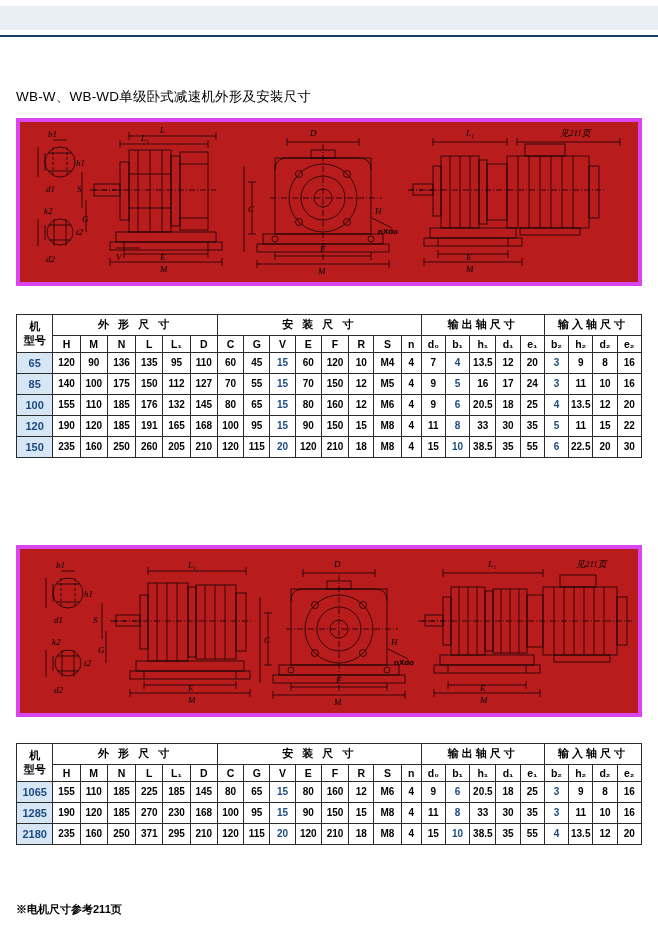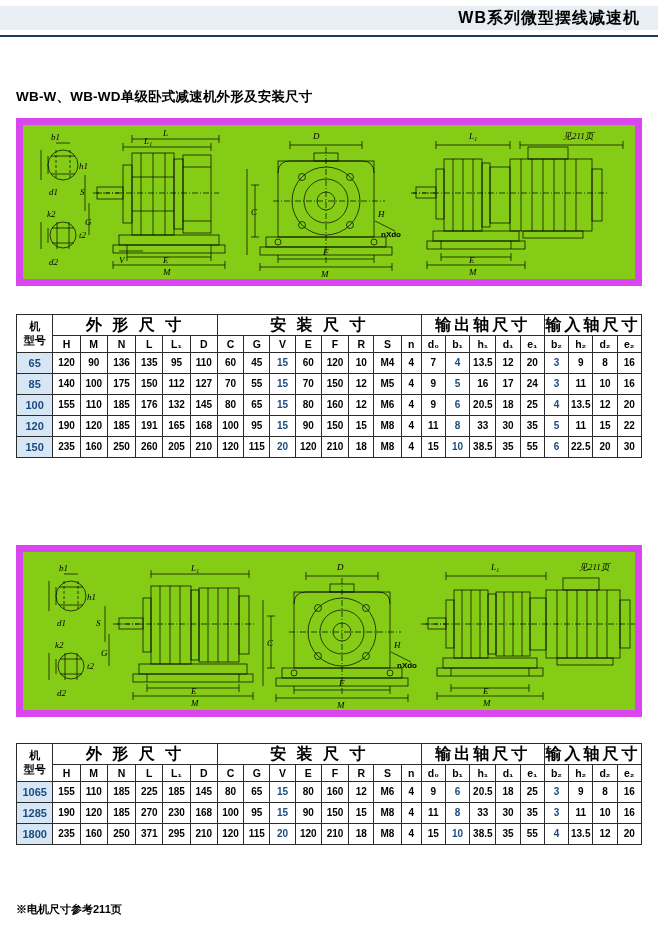--- a/index.html
+++ b/index.html
@@ -30,50 +30,50 @@
     color: #000;
   }
   .header-rule {
     position: absolute; left: 0; top: 35px; width: 658px; height: 2px;
     background: #1b3a63;
   }
 
   
   .section-title {
     position: absolute;
-    font-size: 13.5px; font-weight: bold; color: #000;
+    font-size: 13.5px; font-weight: normal; color: #000;
     letter-spacing: 0.2px;
   }
 
   
   .panel {
     position: absolute;
-    background: #84cc16;
-    border: 7px solid #d946ef;
+    background: #b91c1c;
+    border: 4px solid #d946ef;
   }
   .panel-inner { position: absolute; inset: 0; }
 
   svg { display: block; }
 
   
   table.spec {
     position: absolute;
     border-collapse: collapse;
     font-size: 10px;
     background: #fff;
   }
   table.spec th, table.spec td {
     border: 1px solid #2b2b2b;
     text-align: center;
     padding: 0;
     line-height: 1;
     font-weight: bold;
   }
   table.spec th { background: #fff; }
-  table.spec .grp { font-size: 16px; letter-spacing: 3px; margin-top: 36px; }
+  table.spec .grp { font-size: 11px; letter-spacing: 3px; margin-top: 36px; }
   table.spec .sub { height: 17px; font-size: 10.5px; }
   table.spec td { height: 21px; }
   table.spec td.model {
     background: #d6e6f5;
     color: #1b4a80;
     font-size: 11px;
   }
   table.spec td.blue { color: #1b4a80; }
   table.spec .hdr-model { width: 34px; }
 
@@ -84,21 +84,20 @@
   .lbl-i { font-family: "Liberation Serif", serif; font-style: italic; font-size: 9px; }
   .lbl-b { font-family: "Liberation Sans", sans-serif; font-size: 8px; font-weight: bold; }
 </style>
 </head>
 <body>
 
 <div class="page">
 
   <div class="header">
     <div class="header-band"></div>
-    <div class="header-title">WB系列微型摆线减速机</div>
     <div class="header-rule"></div>
   </div>
 
   <div class="section-title" style="left:16px; top:88px;">WB-W、WB-WD单级卧式减速机外形及安装尺寸</div>
 
   <div class="panel" style="left:16px; top:118px; width:626px; height:168px;">
     <svg class="panel-inner" viewBox="0 0 626 168" width="626" height="168">
       <g stroke="#000" fill="none" stroke-width="0.7">
 
         <circle cx="40" cy="40" r="15"></circle>
@@ -729,21 +728,21 @@
           <td class="blue">8</td>
           <td>33</td>
           <td>30</td>
           <td>35</td>
           <td class="blue">3</td>
           <td>11</td>
           <td>10</td>
           <td>16</td>
         </tr>
         <tr>
-          <td class="model">1800</td>
+          <td class="model">2180</td>
           <td>235</td>
           <td>160</td>
           <td>250</td>
           <td>371</td>
           <td>295</td>
           <td>210</td>
           <td>120</td>
           <td>115</td>
           <td class="blue">20</td>
           <td>120</td>

